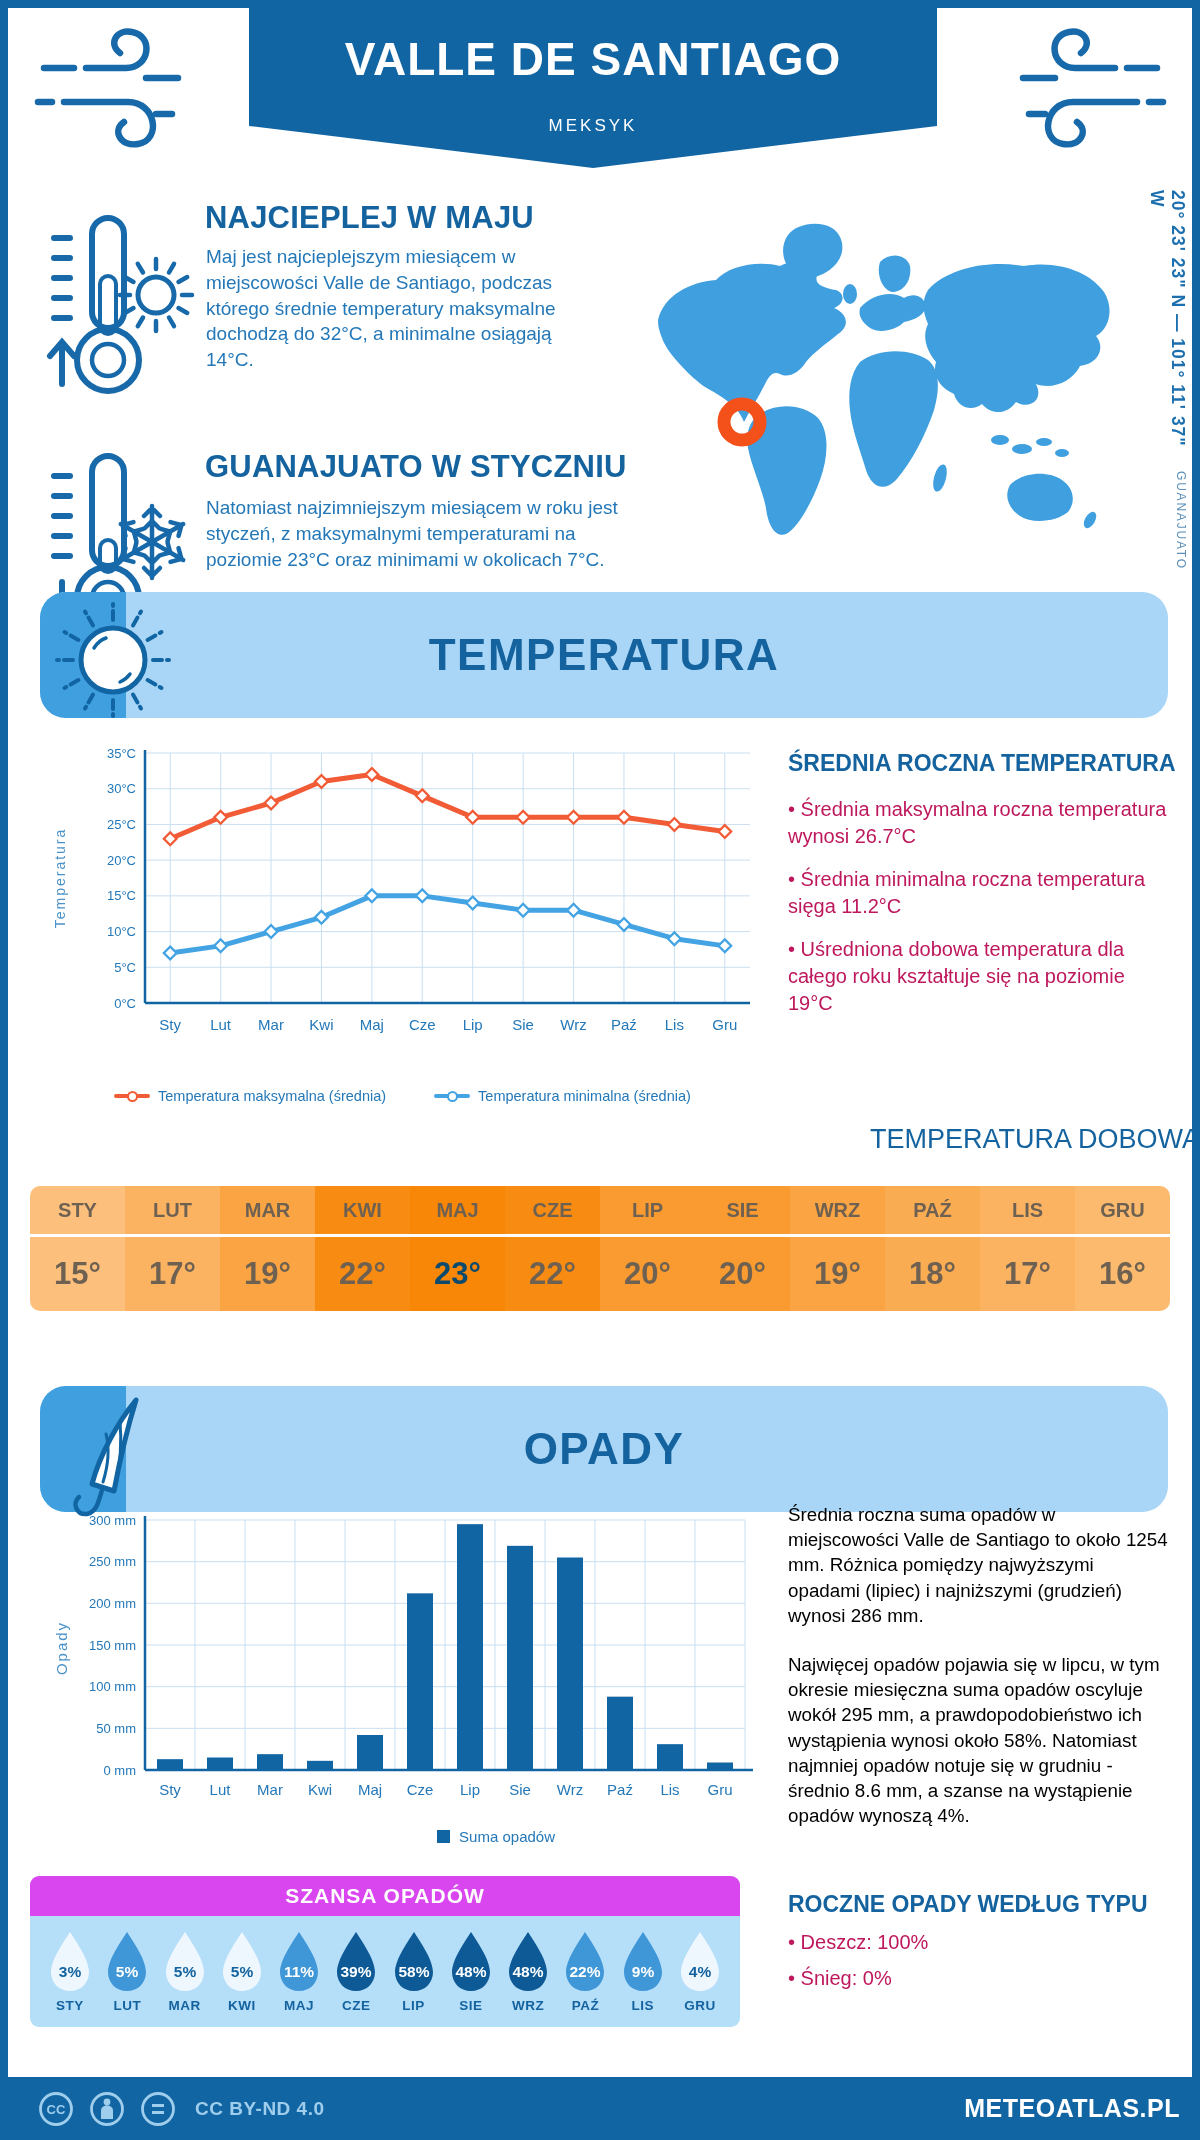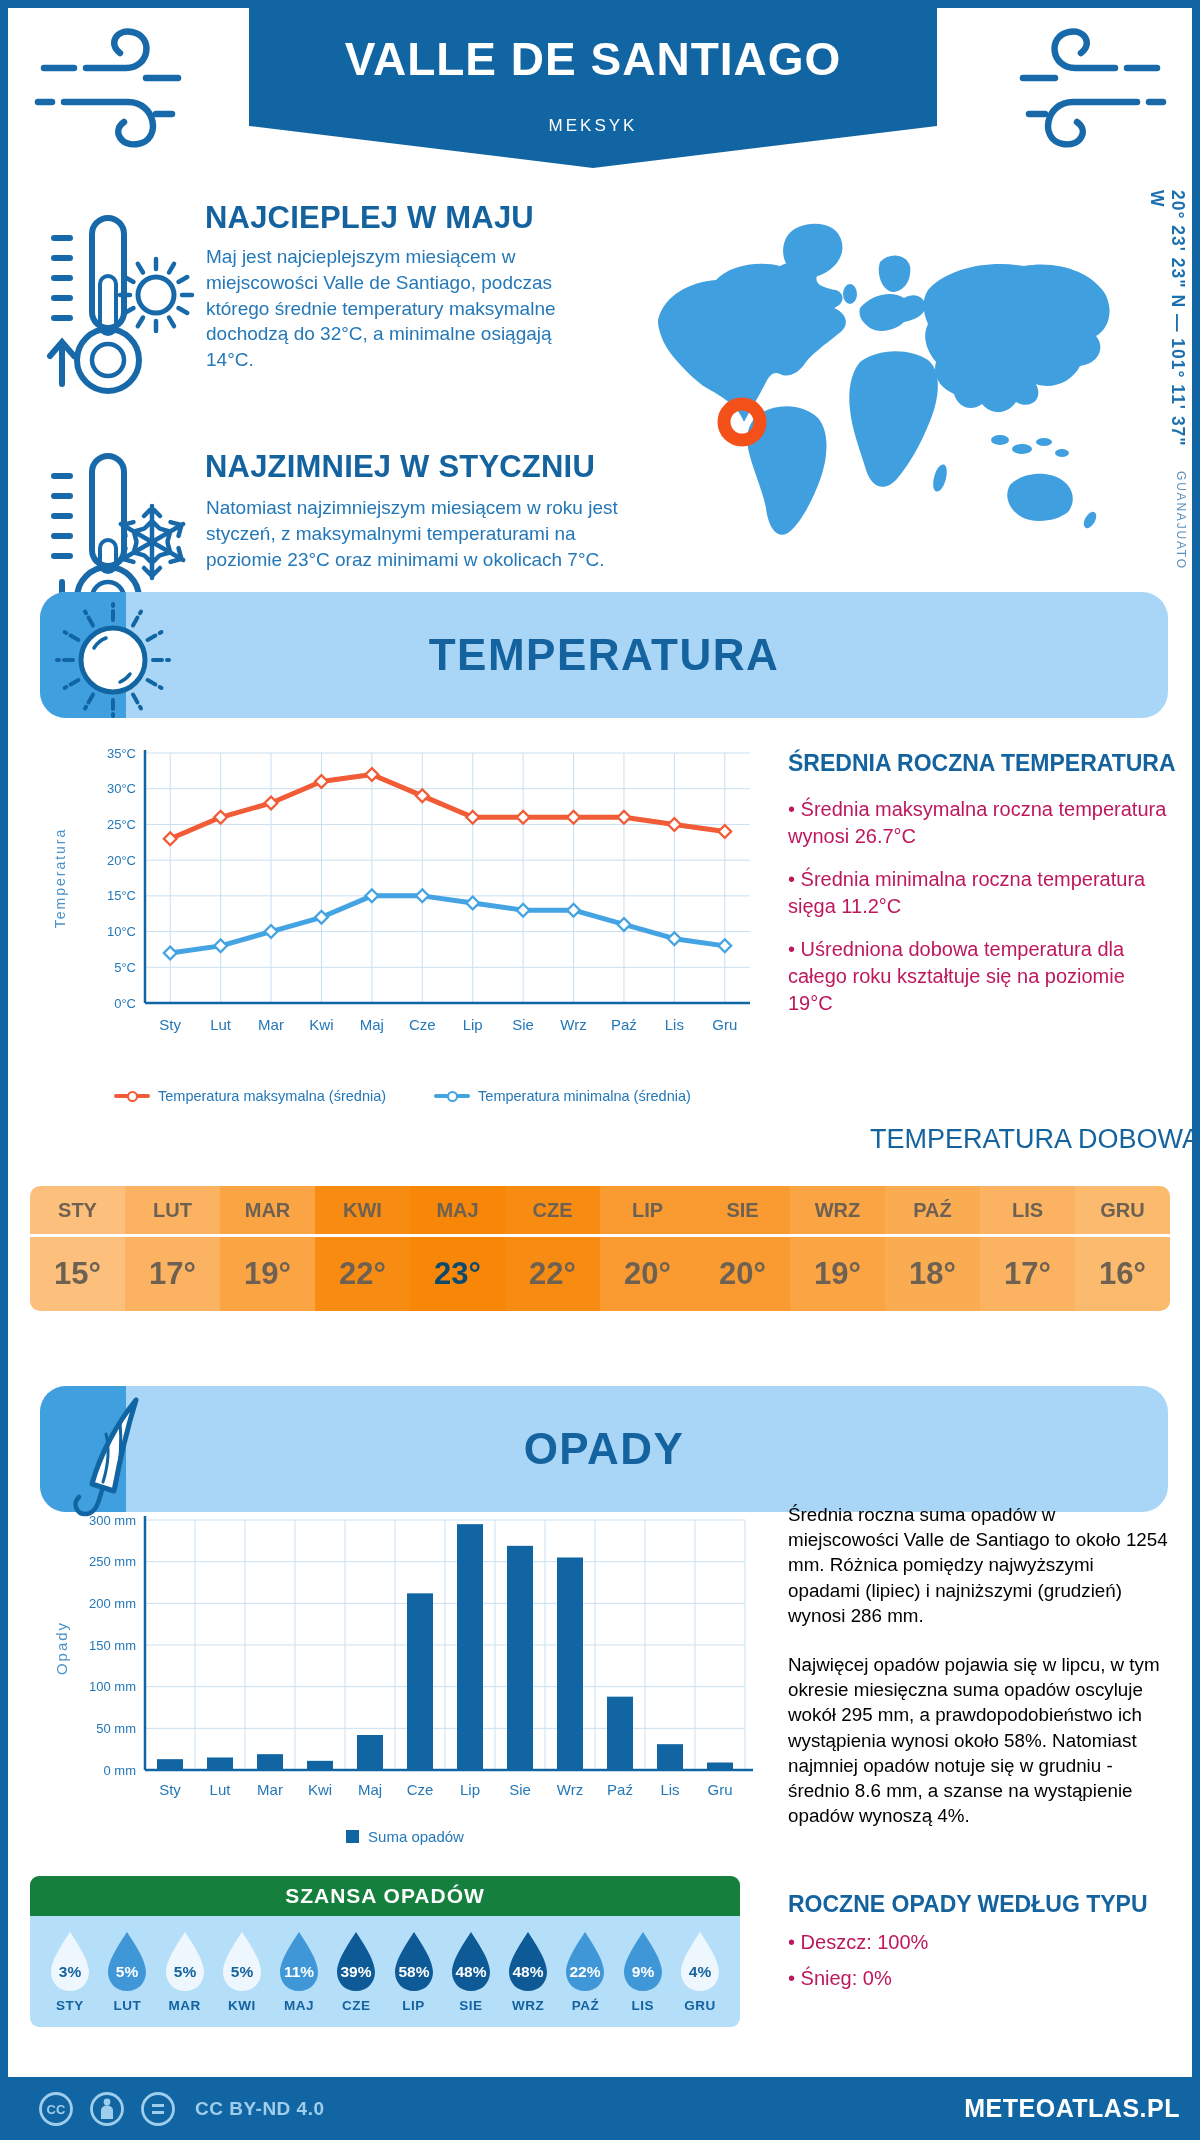--- a/index.html
+++ b/index.html
@@ -51,25 +51,25 @@
   .trow.val{height:74px;}
   .tcell{display:flex;align-items:center;justify-content:center;color:#6E6152;font-weight:bold;}
   .trow.hdr .tcell{font-size:20px;}
   .trow.val .tcell{font-size:31px;}
 
   .precip-text{position:absolute;left:788px;top:1502px;width:382px;font-size:18.8px;
                line-height:1.34;color:#000000;}
   .precip-text p{margin:0 0 24px 0;}
 
   .bar-legend{position:absolute;left:255px;top:1828px;width:300px;display:flex;align-items:center;
-              justify-content:center;gap:9px;font-size:15px;color:#2478B8;}
+              justify-content:flex-end;gap:9px;font-size:15px;color:#2478B8;}
   .bar-legend .sq{width:13px;height:13px;display:block;}
 
   .chance{position:absolute;left:30px;top:1876px;width:710px;border-radius:9px;overflow:hidden;}
-  .chance .ch-head{height:40px;background:#15803d;color:#fff;display:flex;align-items:center;
+  .chance .ch-head{height:40px;background:#d946ef;color:#fff;display:flex;align-items:center;
           justify-content:center;font-size:21px;font-weight:800;letter-spacing:1px;}
   .chance .ch-body{background:#B5DEF9;padding:13px 16px 14px;display:flex;justify-content:space-between;}
   .dropcol{display:flex;flex-direction:column;align-items:center;width:48px;}
   .dropcol .mon{margin-top:5px;font-size:13.5px;font-weight:bold;color:#14639F;letter-spacing:.5px;}
 
   .footer{position:absolute;left:0;right:0;bottom:0;height:63px;background:#1265A3;z-index:50;
           display:flex;align-items:center;}
   .footer .lic{display:flex;align-items:center;gap:11px;margin-left:36px;}
   .footer .lic-text{color:#9FCDEC;font-size:19px;font-weight:bold;letter-spacing:.5px;margin-left:6px;}
   .footer .brand{position:absolute;right:20px;color:#fff;font-size:25px;font-weight:800;letter-spacing:.5px;}
@@ -152,21 +152,21 @@
           <path d="M44,44 L44,8 M36,18 L44,10 L52,18 M37,30 L44,23 L51,30"></path>
         </g>
       <g transform="rotate(240 44 44)">
           <path d="M44,44 L44,8 M36,18 L44,10 L52,18 M37,30 L44,23 L51,30"></path>
         </g>
       <g transform="rotate(300 44 44)">
           <path d="M44,44 L44,8 M36,18 L44,10 L52,18 M37,30 L44,23 L51,30"></path>
         </g>
     </g>
   </svg>
-  <div class="info-title" style="left:205px;top:449px;">NAJZIMNIEJ W STYCZNIU</div>
+  <div class="info-title" style="left:205px;top:449px;">GUANAJUATO W STYCZNIU</div>
   <div class="info-text" style="left:206px;top:495px;width:430px;">Natomiast najzimniejszym miesiącem w roku jest styczeń, z maksymalnymi temperaturami na poziomie 23°C oraz minimami w okolicach 7°C.</div>
 
   <svg class="abs" style="left:628px;top:190px;" width="515" height="375" viewBox="0 0 515 375">
     <g fill="#3F9FDF">
       <path d="M160,45 C168,34 190,30 204,38 C216,46 218,62 208,74 C196,88 176,92 164,82 C154,72 152,56 160,45 Z"></path>
       <path d="M30,130 C36,105 62,92 88,90 C100,76 130,70 152,76 C168,68 186,72 190,84 C184,94 196,98 208,100
                C218,104 216,114 206,118 C220,124 222,136 210,144 C198,154 186,162 178,172 C170,184 160,188 152,184
                C144,180 140,188 136,196 C130,208 122,220 116,232 C112,222 106,216 98,210 C88,202 76,198 68,190
                C54,178 38,160 34,148 C31,140 30,136 30,130 Z"></path>
       <path d="M130,225 C148,212 176,214 190,228 C202,242 200,268 192,290 C184,312 170,338 158,344 C148,348 140,336 138,318

